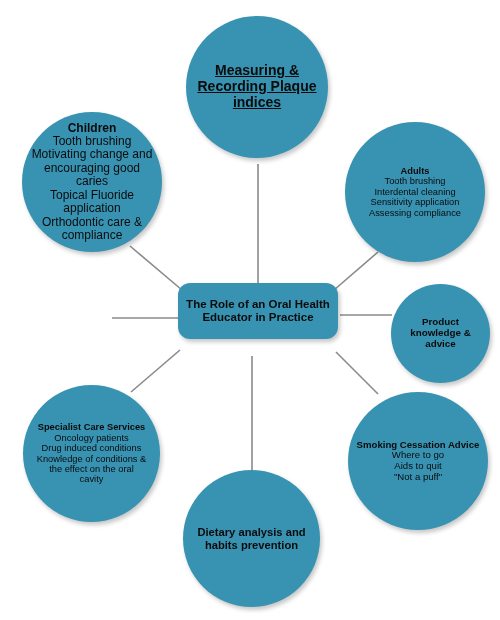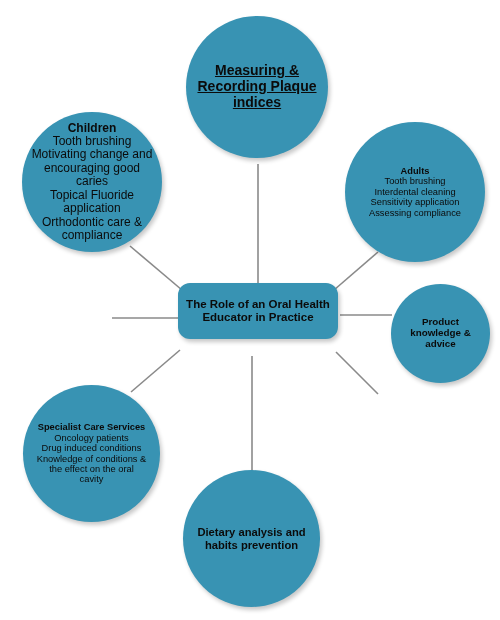--- a/index.html
+++ b/index.html
@@ -143,20 +143,30 @@
       </span>
     </div>
   </div>
 
   <div class="node circle" id="node-product">
     <div class="node-inner">
       <span class="node-title">Product knowledge &amp; advice</span>
     </div>
   </div>
 
+  <div class="node circle" id="node-smoking">
+    <div class="node-inner">
+      <span class="node-title">Smoking Cessation Advice</span>
+      <span class="node-lines">
+        <span>Where to go</span>
+        <span>Aids to quit</span>
+        <span>"Not a puff"</span>
+      </span>
+    </div>
+  </div>
 
   <div class="node circle" id="node-dietary">
     <div class="node-inner">
       <span class="node-title">Dietary analysis and habits prevention</span>
     </div>
   </div>
 
 </div>
 
 </body></html>

